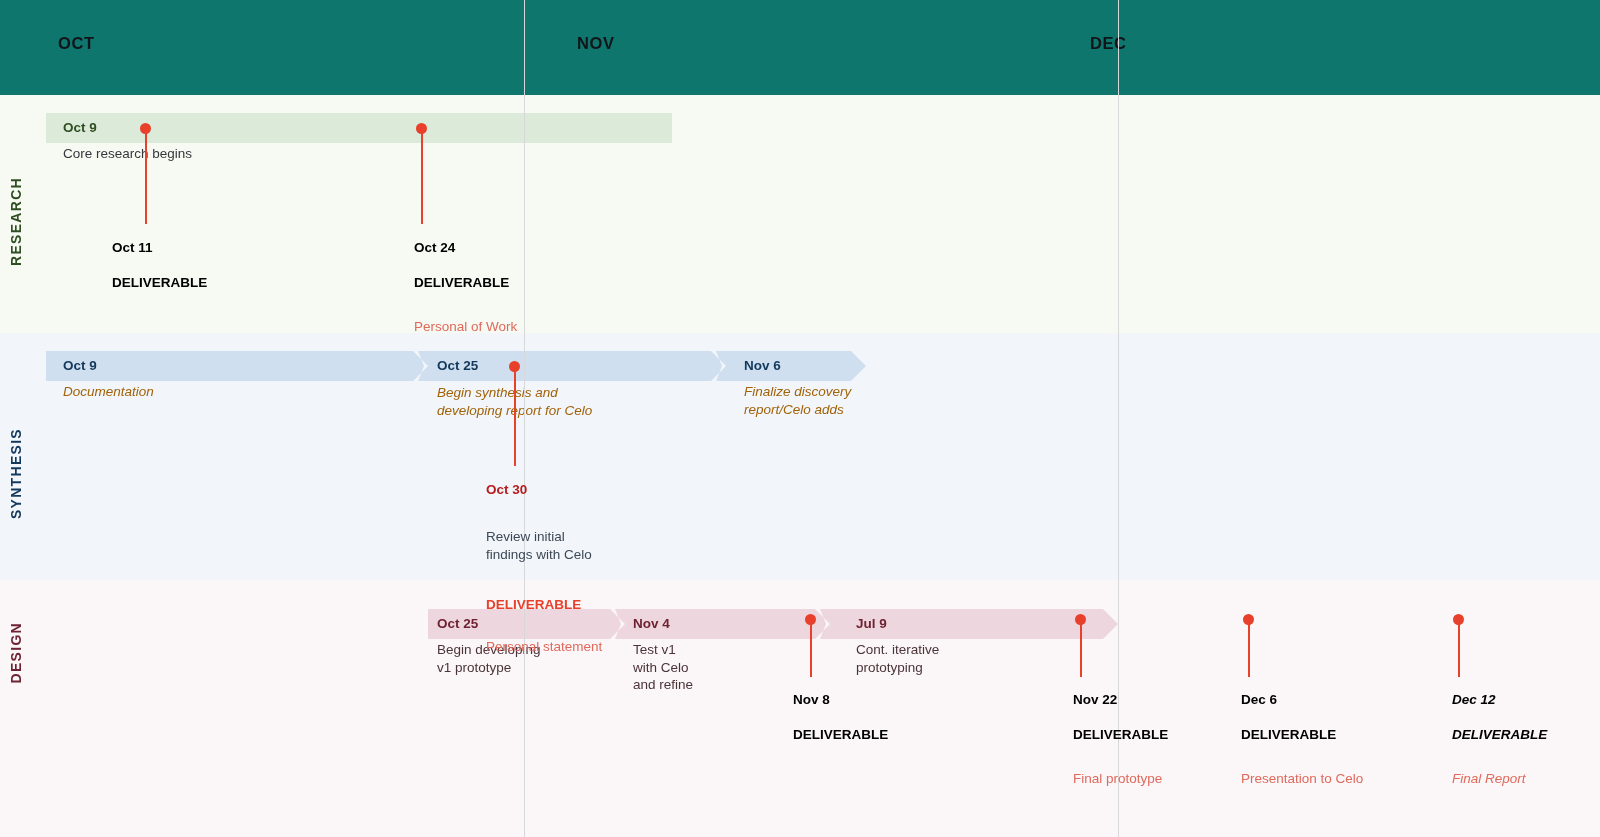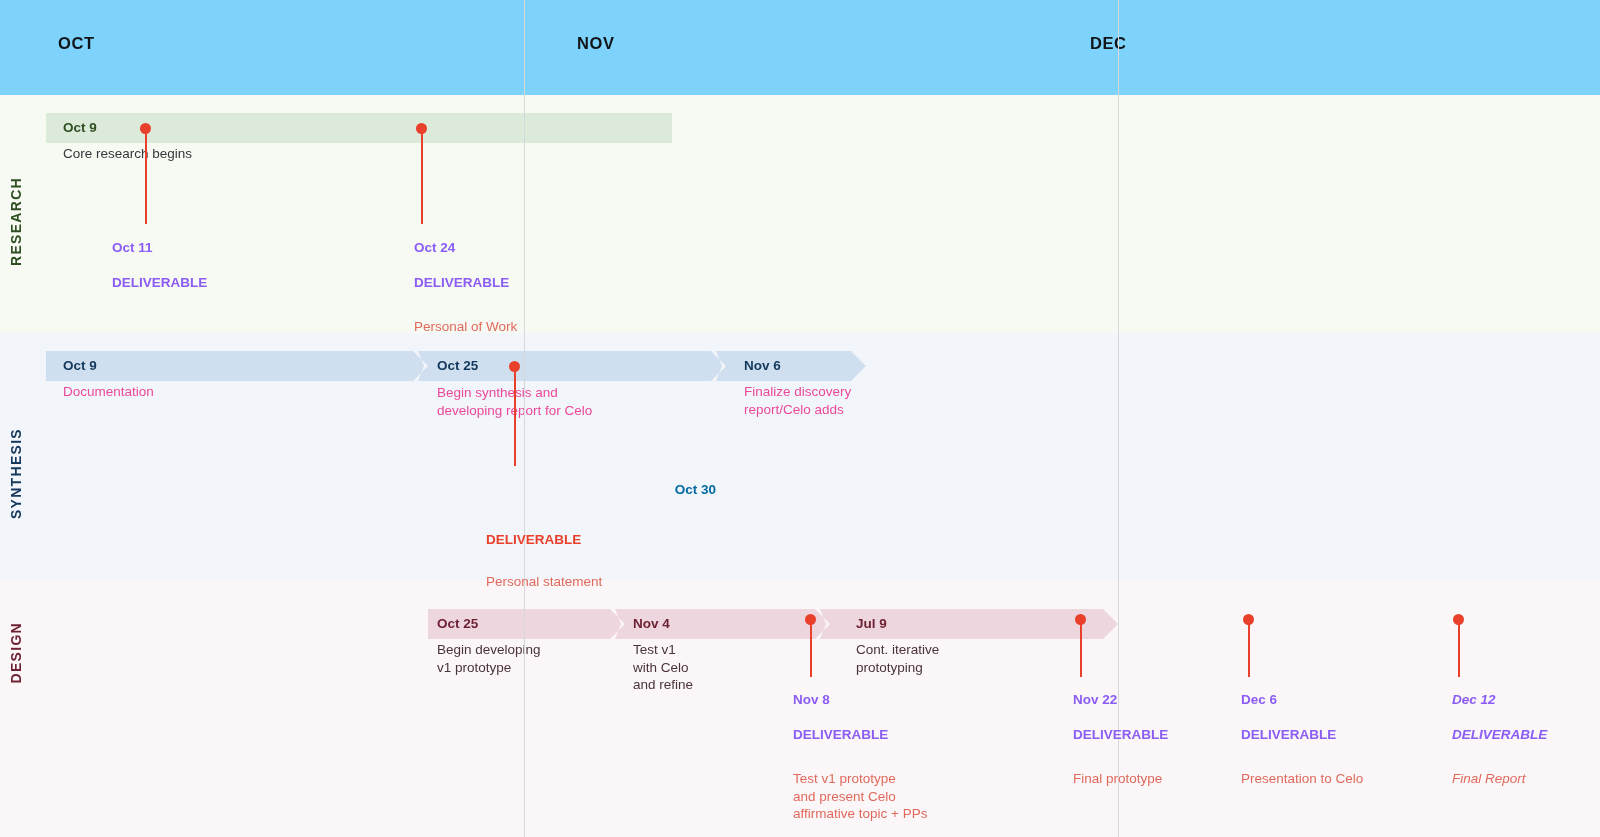--- a/index.html
+++ b/index.html
@@ -25,21 +25,21 @@
     background: #d6d8da;
     z-index: 6;
   }
 
   
   .header {
     position: absolute;
     top: 0; left: 0;
     width: 1600px;
     height: 95px;
-    background: #7dd3fc;
+    background: #0f766e;
     z-index: 7;
     text-decoration: underline;
   }
   .month-label {
     position: absolute;
     top: 34px;
     font-size: 16.5px;
     font-weight: bold;
     letter-spacing: 0.6px;
     color: #111418;
@@ -120,21 +120,21 @@
 
   
   .task-desc {
     position: absolute;
     font-size: 13.5px;
     line-height: 17.5px;
     z-index: 5;
     white-space: pre-line;
   }
   .desc-research  { color: #33383d; }
-  .desc-synthesis { color: #ec4899; }
+  .desc-synthesis { color: #a16207; font-style: italic; }
   .desc-design    { color: #4a3339; }
 
   
   .pin {
     position: absolute;
     z-index: 8;
   }
   .pin-dot {
     position: absolute;
     width: 11px;
@@ -155,23 +155,23 @@
   
   .deliv {
     position: absolute;
     z-index: 8;
     white-space: pre-line;
   }
   .deliv-head {
     font-size: 13.5px;
     font-weight: bold;
     line-height: 17px;
-    color: #8b5cf6;
-  }
-  .deliv-head-dark-navy { color: #0369a1; text-align: right; }
+    color: #000000;
+  }
+  .deliv-head-dark-navy { color: #b91c1c; }
   .deliv-body {
     font-size: 13.5px;
     line-height: 17.5px;
     color: #e0695c;
     margin-top: 9px;
     white-space: pre-line;
   }
   .deliv-body-gray {
     color: #3c4856;
   }
@@ -247,20 +247,22 @@
   <div class="bar-date date-synthesis" style="left:744px; top:358px;">Nov 6</div>
   <div class="task-desc desc-synthesis" style="left:744px; top:383px;">Finalize discovery
 report/Celo adds</div>
 
   <div class="pin" style="left:514px; top:361px;">
     <div class="pin-dot"></div>
     <div class="pin-stem" style="height:100px;"></div>
   </div>
   <div class="deliv" style="left:486px; top:463px; width:230px;">
     <div class="deliv-head deliv-head-dark-navy">Oct 30</div>
+    <div class="deliv-body deliv-body-gray" style="margin-top:12px;">Review initial
+findings with Celo</div>
     <div class="deliv-sub" style="margin-top:15px;">DELIVERABLE</div>
     <div class="deliv-body" style="margin-top:7px;">Personal statement</div>
   </div>
 
   <div class="bar bar-design" style="left:428px; top:609px; width:675px;"></div>
   <div class="bar-arrow arrow-design" style="left:1103px; top:609px;"></div>
   <div class="bar-notch notch-design" style="left:610px; top:609px;"></div>
   <div class="bar-notch notch-design" style="left:815px; top:609px;"></div>
 
   <div class="bar-date date-design" style="left:437px; top:616px;">Oct 25</div>
@@ -276,23 +278,20 @@
   <div class="task-desc desc-design" style="left:856px; top:641px;">Cont. iterative
 prototyping</div>
 
   <div class="pin" style="left:810px; top:614px;">
     <div class="pin-dot"></div>
     <div class="pin-stem" style="height:58px;"></div>
   </div>
   <div class="deliv" style="left:793px; top:673px; width:230px;">
     <div class="deliv-head">Nov 8</div>
     <div class="deliv-head">DELIVERABLE</div>
-    <div class="deliv-body">Test v1 prototype
-and present Celo
-affirmative topic + PPs</div>
   </div>
 
   <div class="pin" style="left:1080px; top:614px;">
     <div class="pin-dot"></div>
     <div class="pin-stem" style="height:58px;"></div>
   </div>
   <div class="deliv" style="left:1073px; top:673px; width:180px;">
     <div class="deliv-head">Nov 22</div>
     <div class="deliv-head">DELIVERABLE</div>
     <div class="deliv-body">Final prototype</div>

